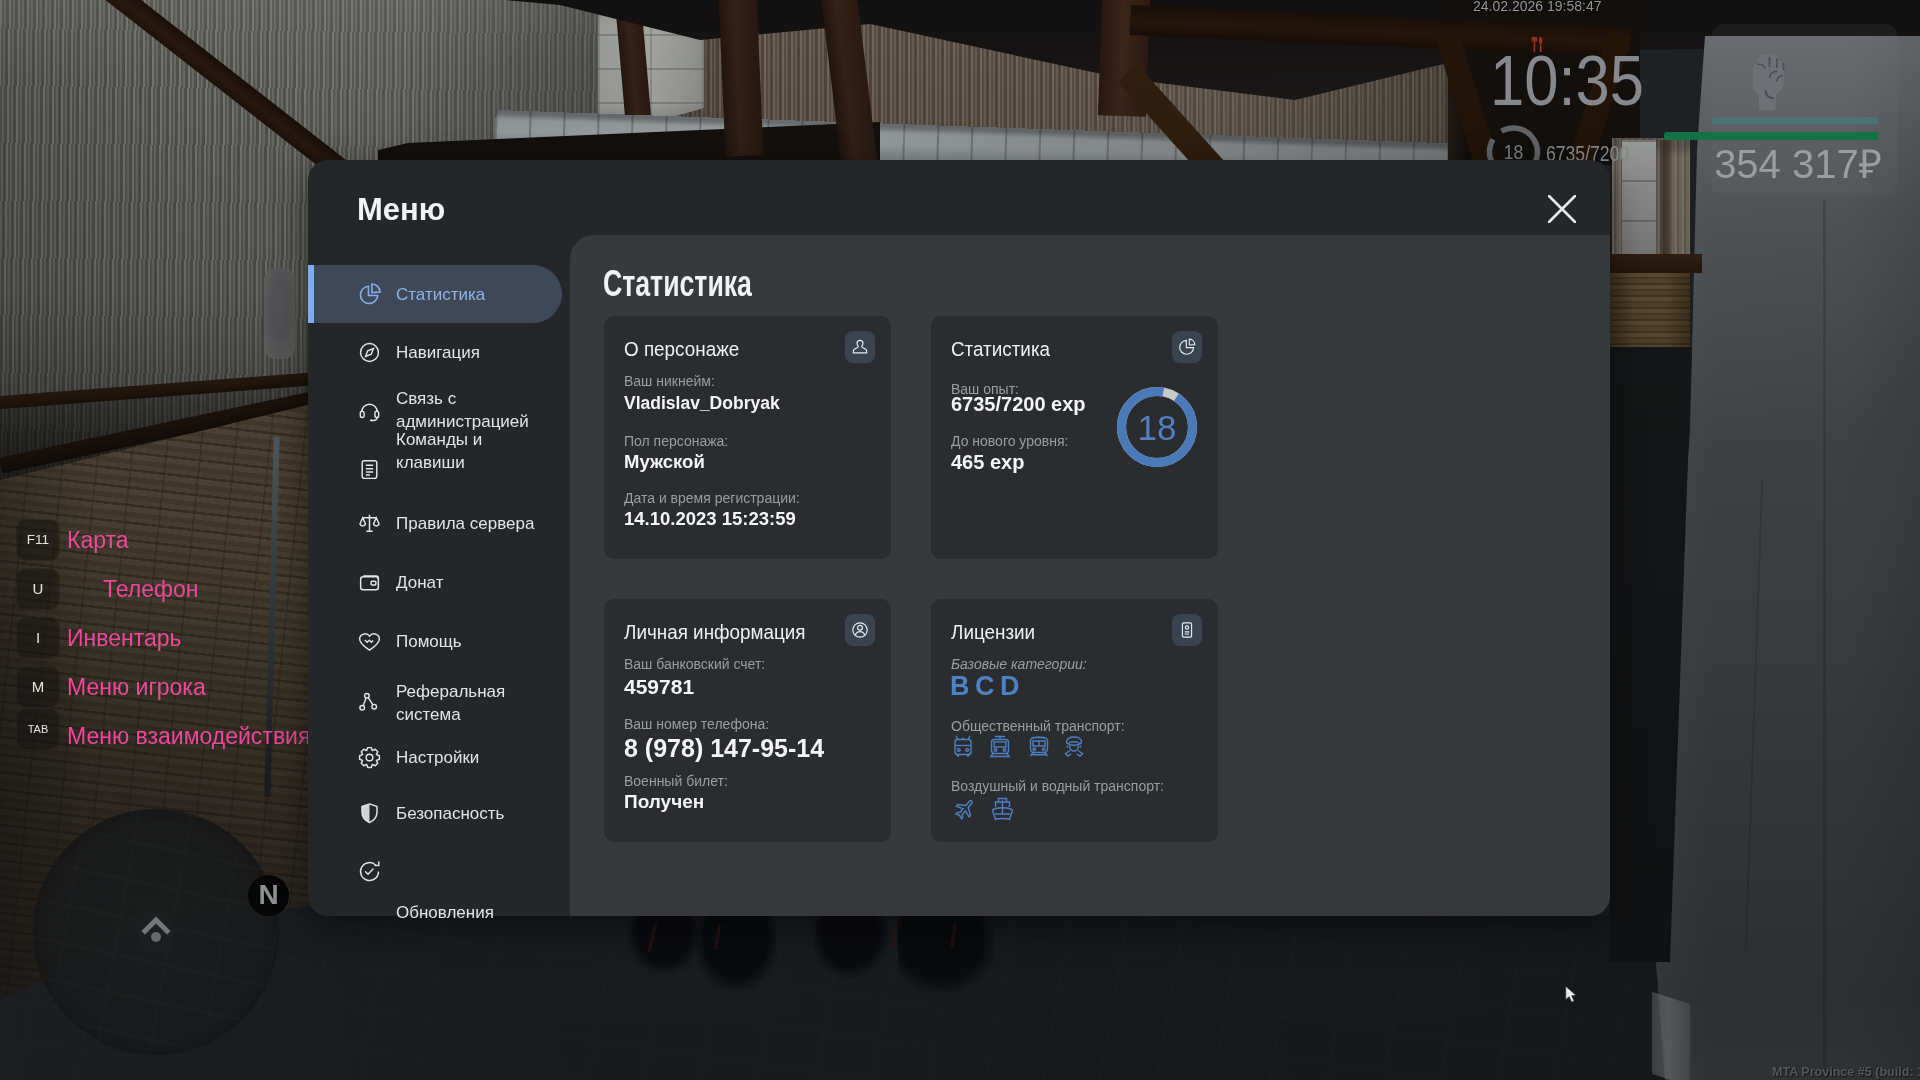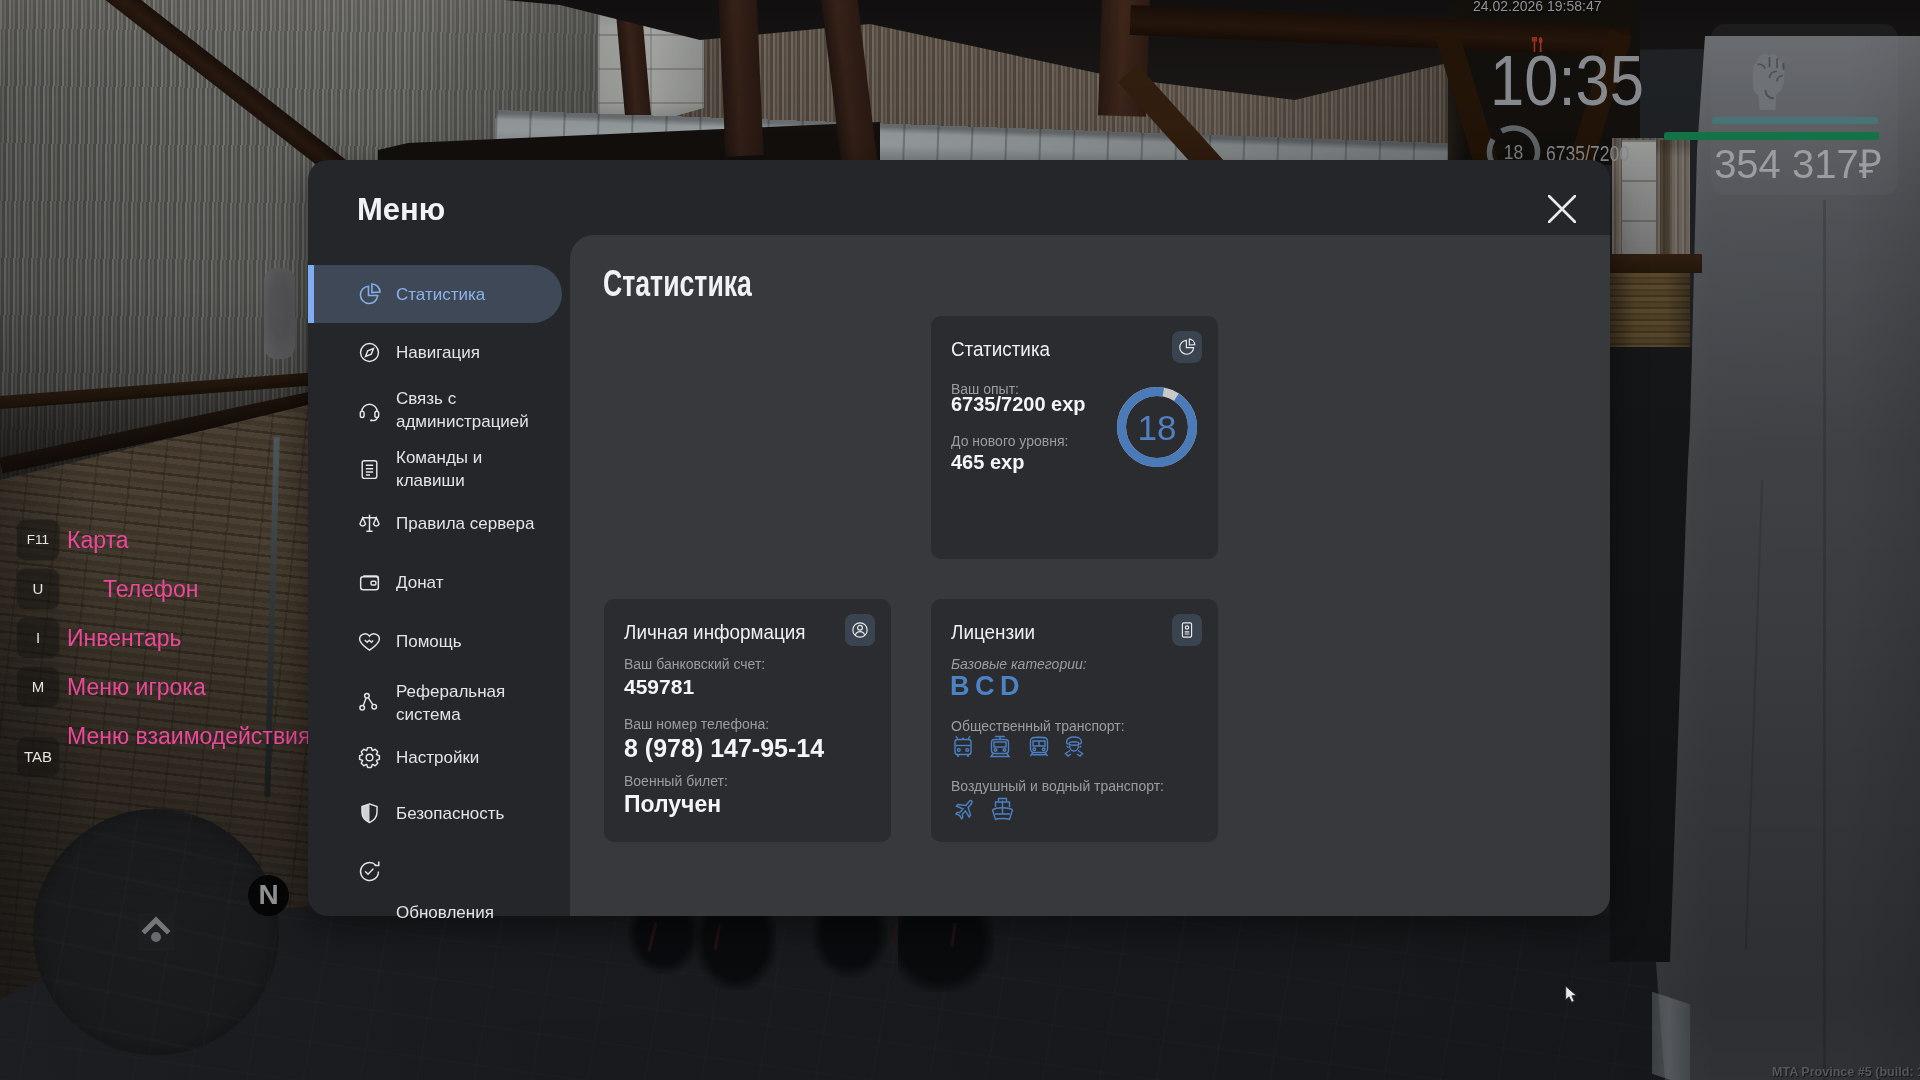--- a/index.html
+++ b/index.html
@@ -180,21 +180,21 @@
   .klbl { position:absolute; left:67px; height:42px; line-height:42px; color:#ec4899; font-size:23px; white-space:nowrap; }
 </style>
 <div class="kcap" style="top:519px;font-size:13.5px;">F11</div>
 <div class="klbl" style="top:519px;">Карта</div>
 <div class="kcap" style="top:568px;">U</div>
 <div class="klbl" style="top:568px;margin-left:36px;">Телефон</div>
 <div class="kcap" style="top:617px;">I</div>
 <div class="klbl" style="top:617px;">Инвентарь</div>
 <div class="kcap" style="top:666px;">M</div>
 <div class="klbl" style="top:666px;">Меню игрока</div>
-<div class="kcap" style="top:736px;font-size:15px;">TAB</div>
+<div class="kcap" style="top:708px;font-size:11px;">TAB</div>
 <div class="klbl" style="top:715px;">Меню взаимодействия</div>
 
 <div class="abs" style="left:1473px;top:-2px;font-size:14px;color:#90949a;text-shadow:0 1px 2px rgba(0,0,0,0.7);white-space:nowrap;">24.02.2026 19:58:47</div>
 
 <svg class="abs" style="left:1530px;top:36px;" width="16" height="18" viewBox="0 0 18 20">
   <path d="M5 1v5M3 1v5M7 1v5M5 6v12" stroke="#9c2f22" stroke-width="1.8" fill="none"></path>
   <path d="M11.5 1c1.8 0 2.6 2.2 2.6 4.5 0 1.8-1 2.7-1.3 3l.4 9.5h-2.4l.4-9.5c-.3-.3-1.3-1.2-1.3-3C9.9 3.2 10.7 1 11.5 1z" fill="#9c2f22"></path>
 </svg>
 
 <div class="abs" style="left:1479px;top:46px;width:176px;text-align:center;font-size:70px;line-height:70px;color:#85888c;transform:scaleX(0.88) translateZ(0);transform-origin:center;">10:35</div>
@@ -259,21 +259,21 @@
     <rect x="17.2" y="12.8" width="3.6" height="6" rx="1.7"></rect>
     <path d="M19.5 18.8a3.6 3.6 0 0 1-3.6 2.7h-1.6"></path>
     <circle cx="13.6" cy="21.5" r="1" fill="#e3e5e7" stroke="none"></circle>
   </svg>
   <div class="sit" style="top:227px;">Связь с<br>администрацией</div>
 
   <svg class="sic" style="top:296.5px;" viewBox="0 0 24 24" fill="none" stroke="#e3e5e7" stroke-width="1.4">
     <rect x="5" y="3.5" width="14" height="17" rx="2"></rect>
     <path d="M8.5 8h7M8.5 11.2h7M8.5 14.4h7M8.5 17.3h4"></path>
   </svg>
-  <div class="sit" style="top:286px;">Команды и<br>клавиши</div>
+  <div class="sit" style="top:268px;">Команды и<br>клавиши</div>
 
   <svg class="sic" style="top:350.5px;" viewBox="0 0 24 24" fill="none" stroke="#e3e5e7" stroke-width="1.4">
     <path d="M12 3.5v16M9 19.5h6M5.5 6.5h13"></path>
     <path d="M5.5 6.5l-2.7 6a2.9 2.9 0 0 0 5.4 0zM18.5 6.5l-2.7 6a2.9 2.9 0 0 0 5.4 0z"></path>
   </svg>
   <div class="sit" style="top:351.5px;">Правила сервера</div>
 
   <svg class="sic" style="top:410px;" viewBox="0 0 24 24" fill="none" stroke="#e3e5e7" stroke-width="1.4">
     <rect x="3.5" y="6.5" width="17" height="12.5" rx="2.4"></rect>
     <path d="M20.5 9.5V7.8a2 2 0 0 0-2-2.1H6"></path>
@@ -309,20 +309,34 @@
 
   <svg class="sic" style="top:699px;" viewBox="0 0 24 24" fill="none" stroke="#e3e5e7" stroke-width="1.4">
     <path d="M20.6 12a8.6 8.6 0 1 1-2.5-6"></path>
     <path d="M20.9 2.9v3.4h-3.4" stroke-linecap="round"></path>
     <path d="M8.2 12.3l2.4 2.4 4.8-5" stroke-linecap="round"></path>
   </svg>
   <div class="sit" style="top:700px;margin-top:41px;">Обновления</div>
 
   <div class="abs" style="left:295px;top:103px;font-size:36px;font-weight:bold;color:#f1f2f4;transform:scaleX(0.74);transform-origin:left;">Статистика</div>
 
+  <div class="crd" style="left:296px;top:156px;">
+    <div class="ctit">О персонаже</div>
+    <div class="cibx">
+        <svg style="position:absolute;left:5px;top:6px;" width="20" height="20" viewBox="0 0 24 24" fill="none" stroke="#e8eaec" stroke-width="1.4">
+          <path d="M12 4a3.6 3.6 0 0 1 3.6 3.6c0 1.7-.8 2.8-1.6 3.6.4 1.4 1.8 2.2 3.6 2.8 1.6.6 2.4 1.6 2.4 3v2H4v-2c0-1.4.8-2.4 2.4-3 1.8-.6 3.2-1.4 3.6-2.8-.8-.8-1.6-1.9-1.6-3.6A3.6 3.6 0 0 1 12 4z"></path>
+        </svg>
+      </div>
+    <div class="clab" style="top:57px;">Ваш никнейм:</div>
+    <div class="cval" style="top:77px;font-size:17.5px;">Vladislav_Dobryak</div>
+    <div class="clab" style="top:116.5px;">Пол персонажа:</div>
+    <div class="cval" style="top:135px;">Мужской</div>
+    <div class="clab" style="top:174px;">Дата и время регистрации:</div>
+    <div class="cval" style="top:192px;">14.10.2023 15:23:59</div>
+  </div>
 
   <div class="crd" style="left:623px;top:156px;">
     <div class="ctit">Статистика</div>
     <div class="cibx">
         <svg style="position:absolute;left:5px;top:6px;" width="20" height="20" viewBox="0 0 24 24" fill="none" stroke="#e8eaec" stroke-width="1.4">
           <path d="M11.2 4.1a8.3 8.3 0 1 0 8.7 8.7h-8.7z"></path>
           <path d="M14.8 2.6a7 7 0 0 1 6.6 6.6l-6.6.4z"></path>
         </svg>
       </div>
     <div class="clab" style="top:65px;">Ваш опыт:</div>
@@ -344,21 +358,21 @@
           <circle cx="12" cy="12" r="8.6"></circle>
           <circle cx="12" cy="9.3" r="2.9"></circle>
           <path d="M6.3 18.3c1-2.9 3-4.4 5.7-4.4s4.7 1.5 5.7 4.4"></path>
         </svg>
       </div>
     <div class="clab" style="top:57px;">Ваш банковский счет:</div>
     <div class="cval" style="top:76px;font-size:21px;">459781</div>
     <div class="clab" style="top:116.5px;">Ваш номер телефона:</div>
     <div class="cval" style="top:135px;font-size:25px;">8 (978) 147-95-14</div>
     <div class="clab" style="top:174px;">Военный билет:</div>
-    <div class="cval" style="top:192px;font-size:23px;">Получен</div>
+    <div class="cval" style="top:192px;font-size:19px;">Получен</div>
   </div>
 
   <div class="crd" style="left:623px;top:439px;">
     <div class="ctit">Лицензии</div>
     <div class="cibx">
         <svg style="position:absolute;left:5px;top:6px;" width="20" height="20" viewBox="0 0 24 24" fill="none" stroke="#e8eaec" stroke-width="1.4">
           <rect x="6.5" y="3.5" width="11" height="17" rx="1.6"></rect>
           <circle cx="12" cy="9" r="2"></circle>
           <path d="M9.3 14.2h5.4M9.3 16.8h5.4"></path>
         </svg>

